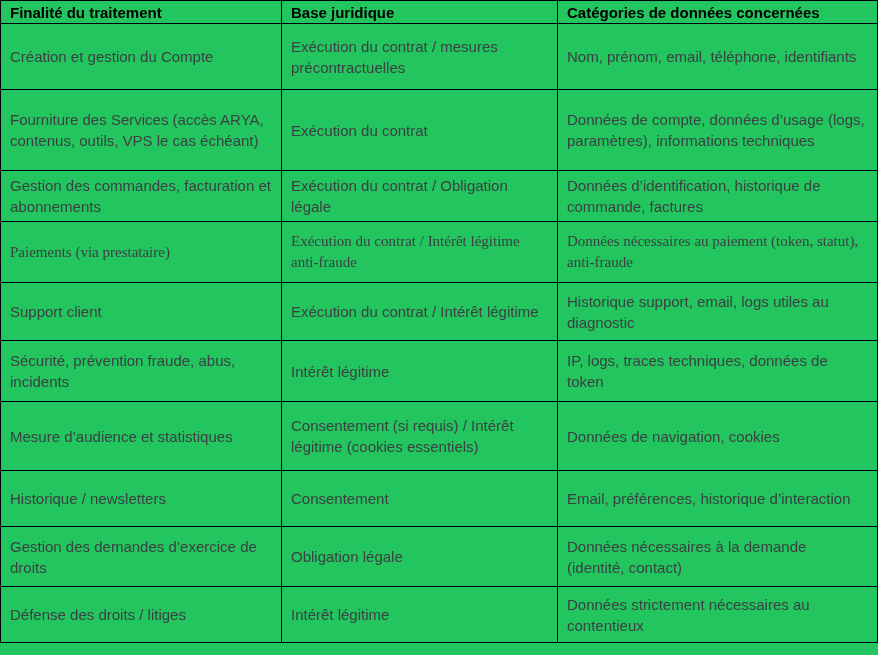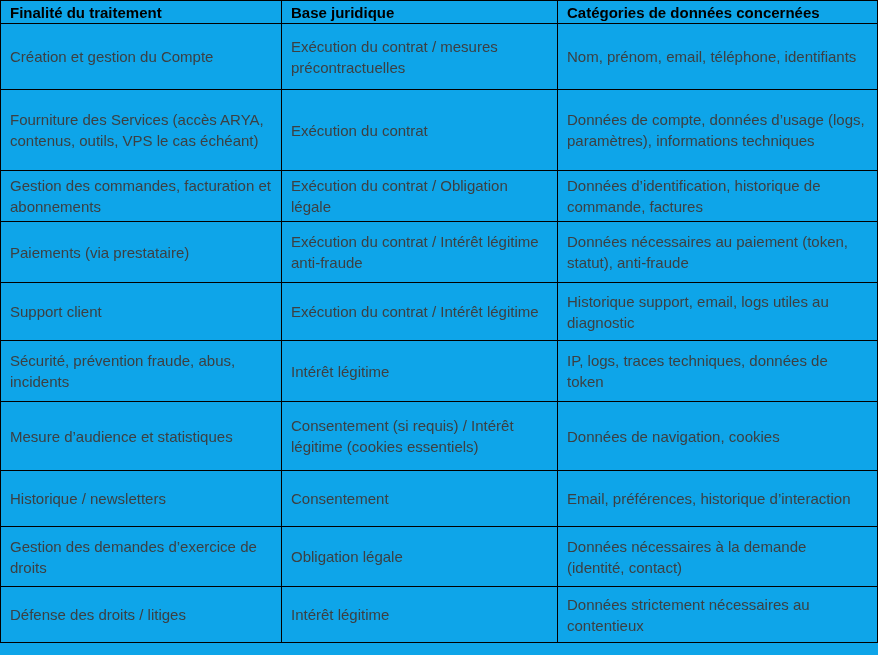--- a/index.html
+++ b/index.html
@@ -3,21 +3,21 @@
 <meta charset="utf-8">
 <style>
   * { margin: 0; padding: 0; box-sizing: border-box; }
   html, body {
     background: #ffffff;
     font-family: "Liberation Sans", "DejaVu Sans", sans-serif;
   }
   .page {
     width: 878px;
     height: 655px;
-    background: #0ea5e9;
+    background: #22c55e;
   }
   table.data-table {
     width: 877px;
     border-collapse: collapse;
     table-layout: fixed;
   }
   table.data-table th,
   table.data-table td {
     border: 1px solid #000000;
     vertical-align: middle;
@@ -68,21 +68,21 @@
       <tr style="height:81px;">
         <td>Fourniture des Services (accès ARYA, contenus, outils, VPS le cas échéant)</td>
         <td>Exécution du contrat</td>
         <td>Données de compte, données d’usage (logs, paramètres), informations techniques</td>
       </tr>
       <tr style="height:46px;margin-top:20px;">
         <td>Gestion des commandes, facturation et abonnements</td>
         <td>Exécution du contrat / Obligation légale</td>
         <td>Données d’identification, historique de commande, factures</td>
       </tr>
-      <tr style="height:61px;">
+      <tr style="height:61px;font-family:Liberation Serif, serif;">
         <td>Paiements (via prestataire)</td>
         <td>Exécution du contrat / Intérêt légitime anti-fraude</td>
         <td>Données nécessaires au paiement (token, statut), anti-fraude</td>
       </tr>
       <tr style="height:58px;margin-top:8px;">
         <td>Support client</td>
         <td>Exécution du contrat / Intérêt légitime</td>
         <td>Historique support, email, logs utiles au diagnostic</td>
       </tr>
       <tr style="height:61px;">

